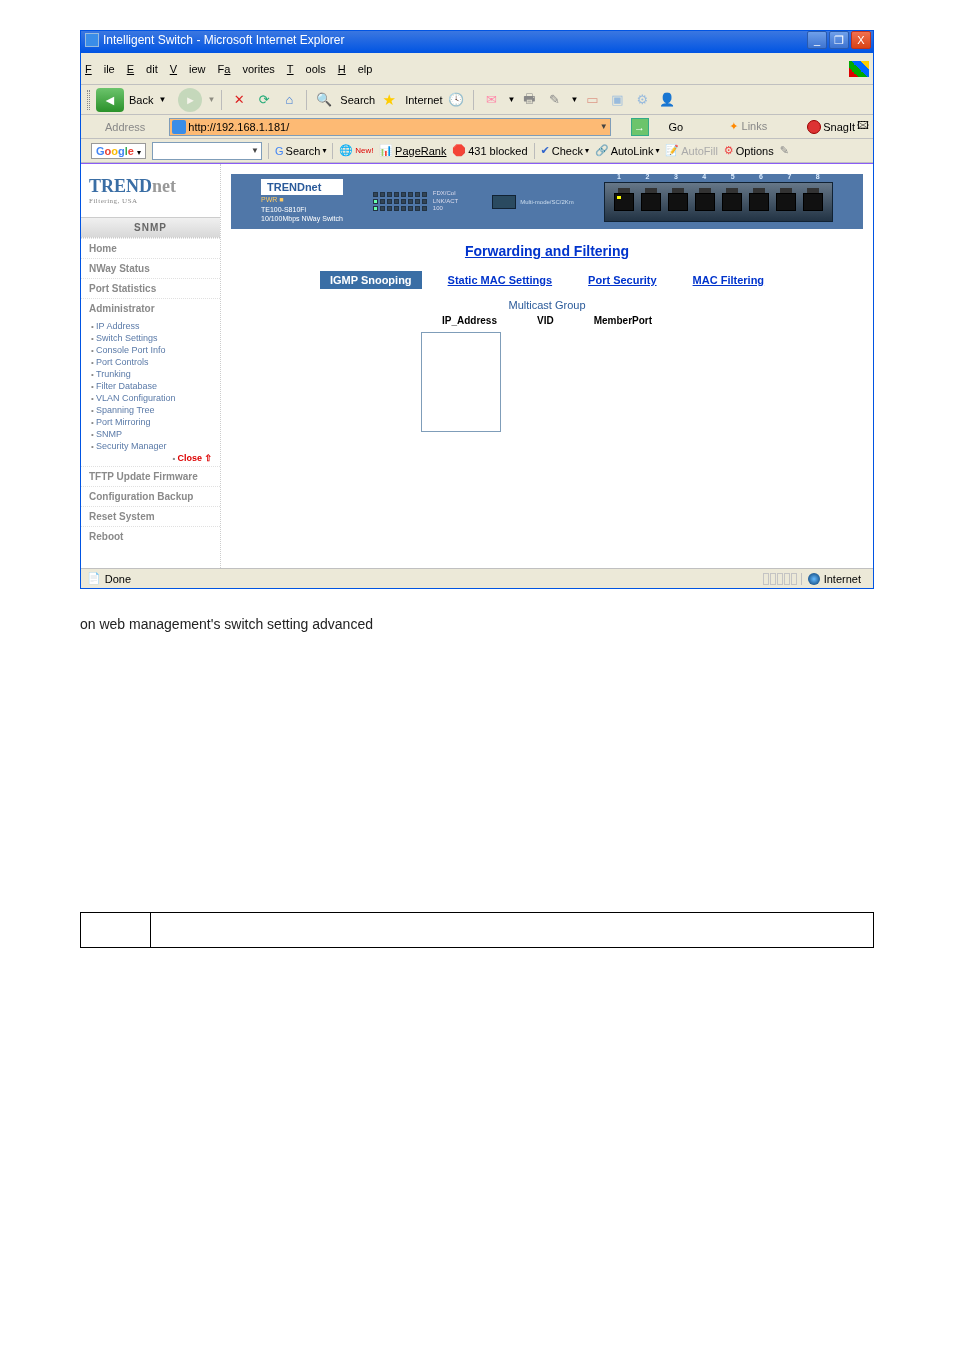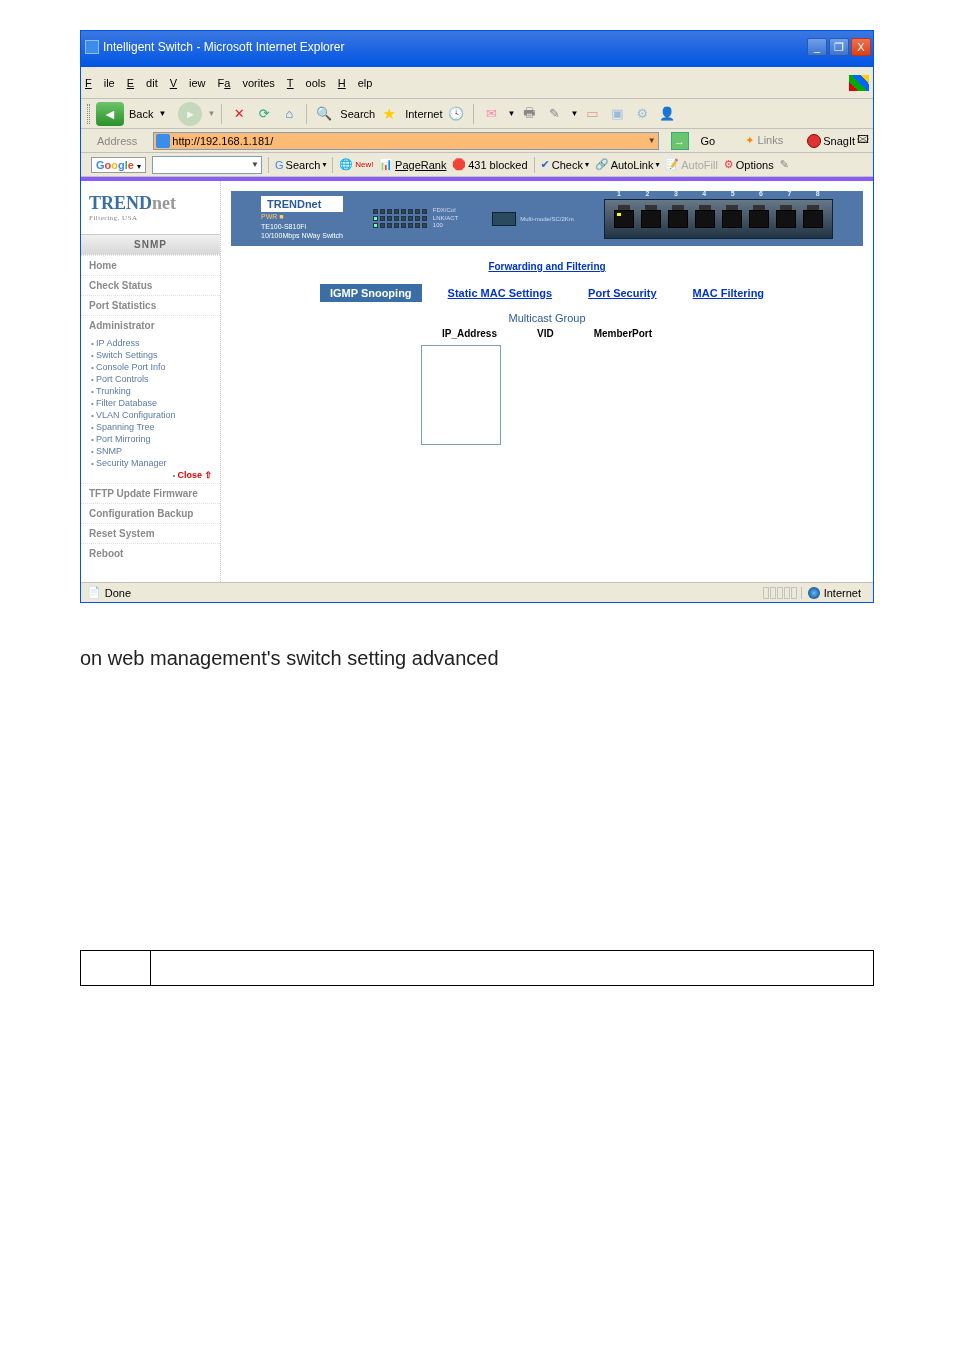--- a/index.html
+++ b/index.html
@@ -16,21 +16,21 @@
       border: 1px solid #0054E3;
       background: #ece9d8;
       width: 100%;
     }
     
     .titlebar {
       background: linear-gradient(#3b77e0, #0054e3);
       color: #fff;
       display: flex;
       align-items: center;
-      height: 36px;
+      height: 22px;
       padding: 0 2px 4px 4px;
       font-size: 12px;
     }
     .titlebar .ie-logo {
       width: 14px; height: 14px;
       background: #3a8de8;
       border: 1px solid #9bd;
       display: inline-block;
       margin-right: 4px;
     }
@@ -122,21 +122,21 @@
     .icon-people { color:#39d; font-size:13px; }
     .tb-label { margin-left: 2px; }
     
     .addressbar {
       background: #ece9d8;
       display: flex;
       align-items: center;
       height: 24px;
       padding: 0 4px;
       border-bottom: 1px solid #c0c0c0;
-      gap: 12px;
+      gap: 20px;
     }
     .addressbar .label { color: #888; margin-right: 4px; }
     .addressbar .url-input {
       flex: 1;
       height: 18px;
       background: #fdba74;
       border: 1px solid #7f9db9;
       padding: 0 2px 0 18px;
       position: relative;
       display: flex; align-items: center;
@@ -183,21 +183,21 @@
     .google-input .drop{margin-left:auto;font-size:8px;color:#444;margin-right:2px;}
     .googlebar .gitem { display:flex; align-items:center; gap:2px; }
     .googlebar .new { color:#d00; font-size:8px; vertical-align:super; }
     .gsep { width:1px; height:16px; background:#bbb; }
     .autofill-disabled { color:#aaa; }
     
     .content-area {
       display: flex;
       background: #fff;
       min-height: 405px;
-      border-top: 4px solid #8b5cf6;
+      border-top: 1px solid #8b5cf6;
     }
     
     .sidebar {
       width: 140px;
       border-right: 1px dotted #ccc;
     }
     .trendnet-logo {
       padding: 12px 8px;
       font-family: Georgia, serif;
       font-size: 18px;
@@ -294,21 +294,21 @@
     .sfp-slot{background:#2a4a60;width:24px;height:14px;border:1px solid #123;margin-left:4px;}
     .banner-sfp-info{color:#cde;font-size:6px;}
     .section-title-row {
       text-align: center;
       padding: 14px 0 10px;
     }
     .section-title {
       color: #0033cc;
       font-weight: bold;
       text-decoration: underline;
-      font-size: 10px;
+      font-size: 14px;
     }
     .tabs-row {
       display: flex;
       justify-content: center;
       gap: 16px;
       padding: 2px 0 8px;
     }
     .tab {
       background: #3a6ea5;
       color: #fff;
@@ -353,23 +353,23 @@
       padding: 0 6px;
       gap: 4px;
     }
     .statusbar .done { flex: 1; display:flex; align-items:center; gap:4px;}
     .statusbar .prog { display:flex; gap:1px; }
     .statusbar .prog span{width:6px;height:12px;border:1px solid #c4c4c4;}
     .statusbar .internet { display:flex;align-items:center;gap:4px; padding:0 6px; border-left:1px solid #c0c0c0;}
     .globe { width:12px;height:12px;border-radius:50%;background:radial-gradient(#6bf,#036);}
     
     .caption {
-      margin-top: 44px;
+      margin-top: 27px;
       font-family: Arial, sans-serif;
-      font-size: 20px;
+      font-size: 14px;
       color: #222;
     }
     
     .bottom-table {
       margin-top: 280px;
       border: 1px solid #000;
       height: 36px;
       display: flex;
     }
     .bottom-table .cell1 { width: 70px; border-right: 1px solid #000; }
@@ -504,21 +504,21 @@
 
     <div class="content-area">
 
       <div class="sidebar">
         <div class="trendnet-logo">
           <span class="t1">TREND</span><span class="t2">net</span>
           <span class="tag">Filtering, USA</span>
         </div>
         <div class="menu-header">SNMP</div>
         <div class="nav-item">Home</div>
-        <div class="nav-item">Check Status</div>
+        <div class="nav-item">NWay Status</div>
         <div class="nav-item">Port Statistics</div>
         <div class="nav-item">Administrator</div>
         <div class="sub-items">
           <div>IP Address</div>
           <div>Switch Settings</div>
           <div>Console Port Info</div>
           <div>Port Controls</div>
           <div>Trunking</div>
           <div>Filter Database</div>
           <div>VLAN Configuration</div>

